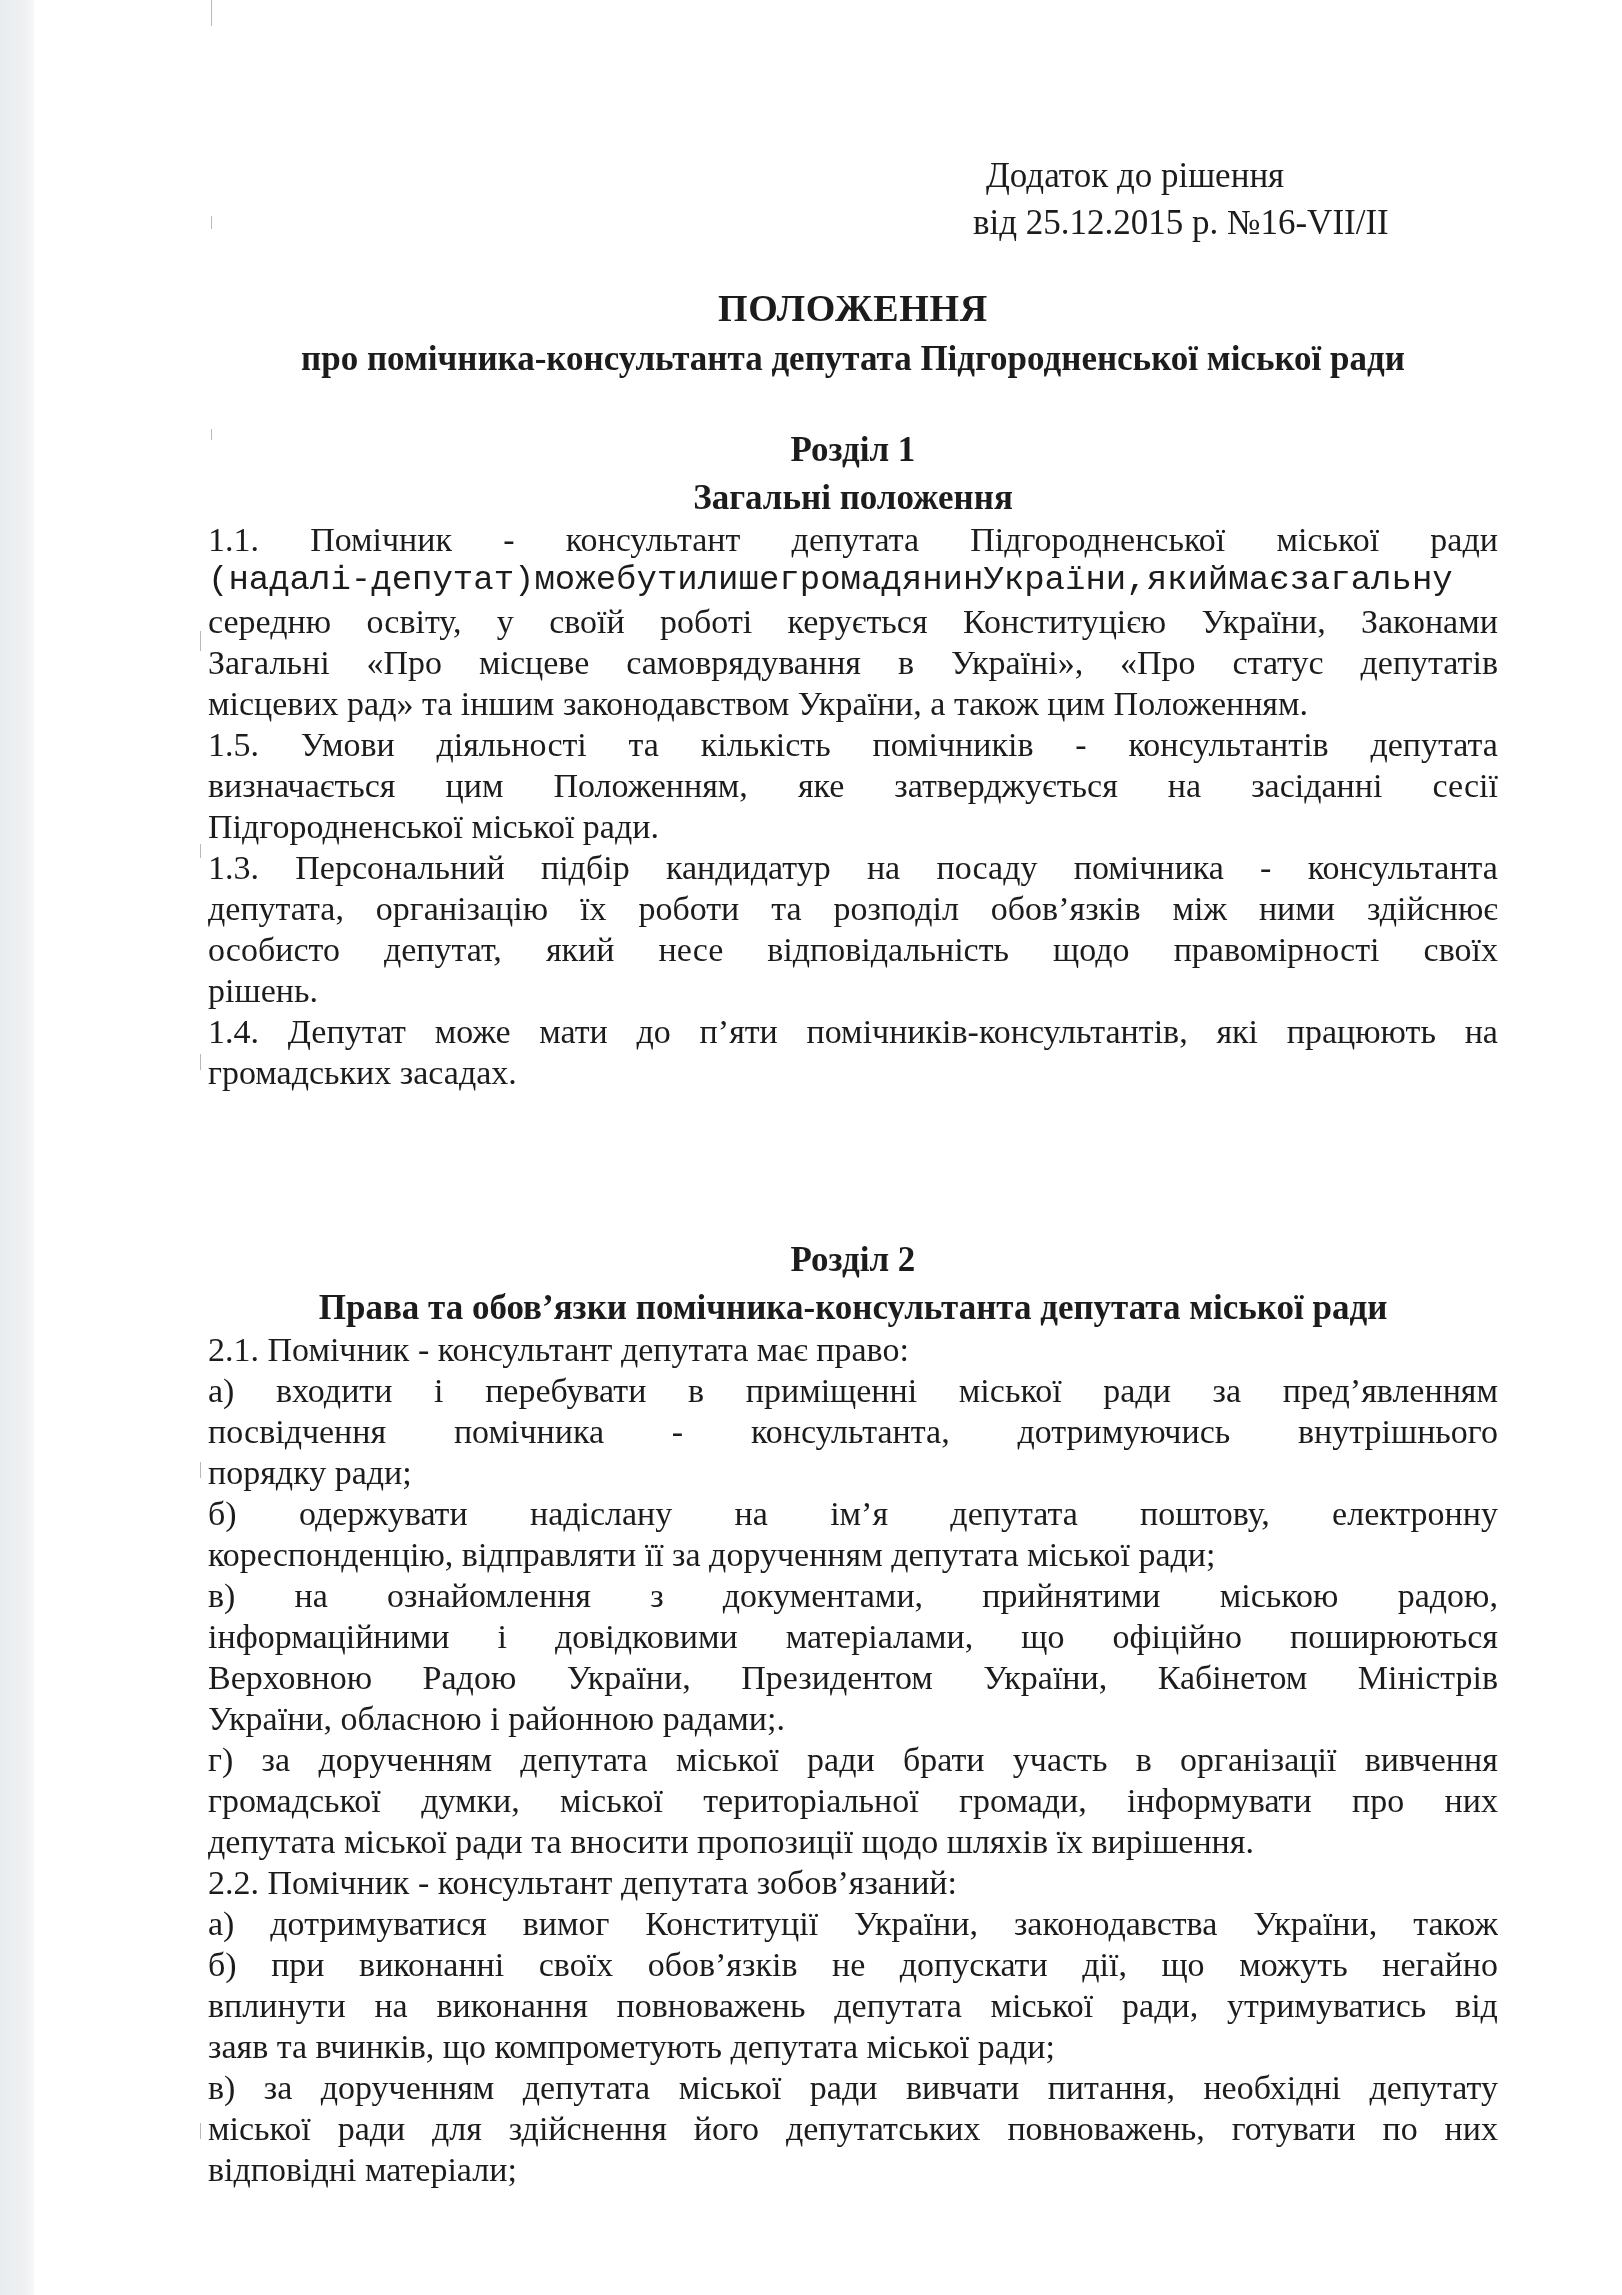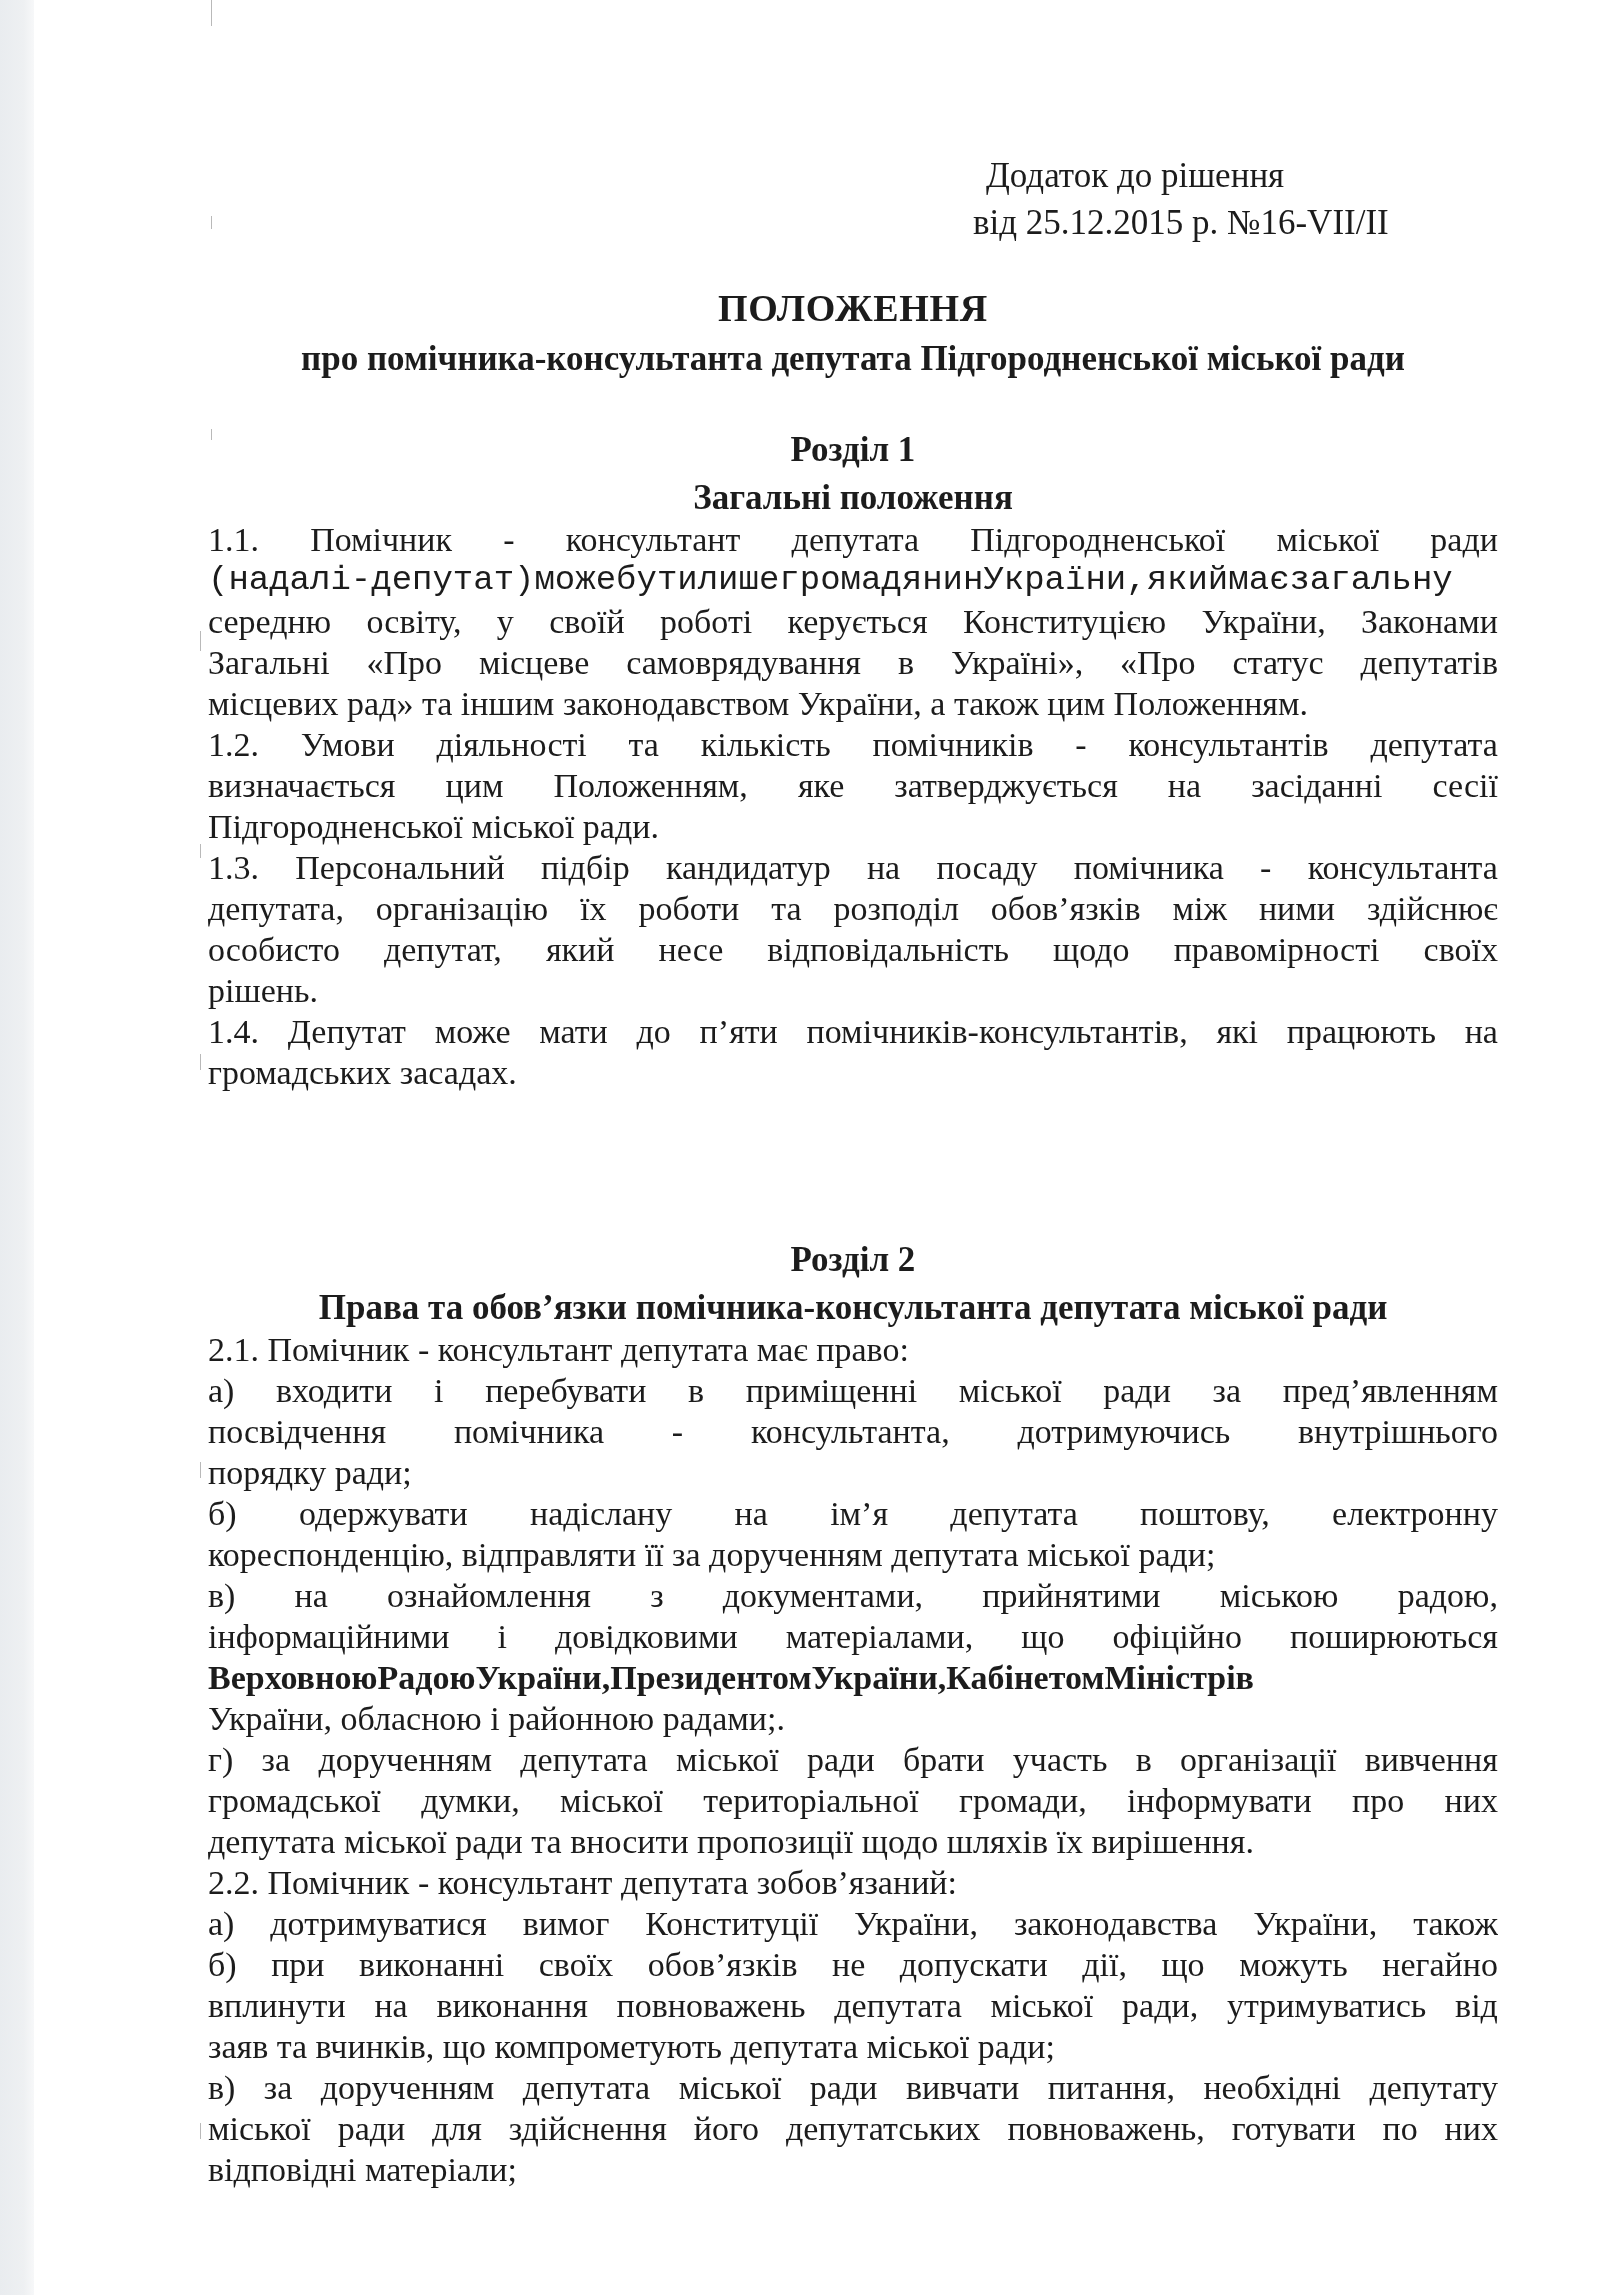--- a/index.html
+++ b/index.html
@@ -154,21 +154,21 @@
           <span>місцеве</span>
           <span>самоврядування</span>
           <span>в</span>
           <span>Україні»,</span>
           <span>«Про</span>
           <span>статус</span>
           <span>депутатів</span>
         </div>
         <div class="line last">місцевих рад» та іншим законодавством України, а також цим Положенням.</div>
         <div class="line" style="display: flex; justify-content: space-between;">
-          <span>1.2.</span>
+          <span>1.5.</span>
           <span>Умови</span>
           <span>діяльності</span>
           <span>та</span>
           <span>кількість</span>
           <span>помічників</span>
           <span>-</span>
           <span>консультантів</span>
           <span>депутата</span>
         </div>
         <div class="line" style="display: flex; justify-content: space-between;">
@@ -281,21 +281,21 @@
         </div>
         <div class="line" style="display: flex; justify-content: space-between;">
           <span>інформаційними</span>
           <span>і</span>
           <span>довідковими</span>
           <span>матеріалами,</span>
           <span>що</span>
           <span>офіційно</span>
           <span>поширюються</span>
         </div>
-        <div class="line" style="display: flex; justify-content: flex-start; font-weight: bold;">
+        <div class="line" style="display: flex; justify-content: space-between;">
           <span>Верховною</span>
           <span>Радою</span>
           <span>України,</span>
           <span>Президентом</span>
           <span>України,</span>
           <span>Кабінетом</span>
           <span>Міністрів</span>
         </div>
         <div class="line last">України, обласною і районною радами;.</div>
         <div class="line" style="display: flex; justify-content: space-between;">

